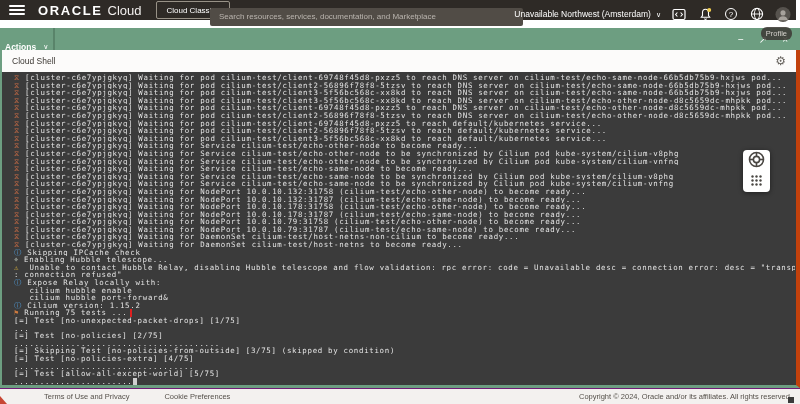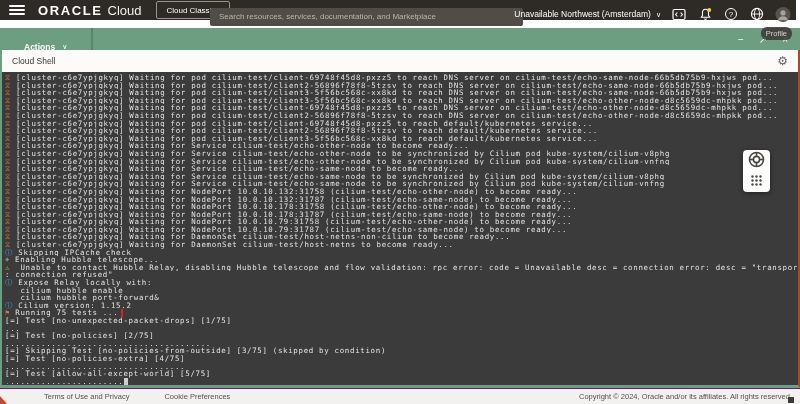--- a/index.html
+++ b/index.html
@@ -17,38 +17,38 @@
   .search-input { width:313px; height:18px; background:#514c46; border:none; border-radius:2px; color:#d8d4d0; font-size:8px; padding:0 9px; font-family:inherit; }
   .search-input::placeholder { color:#bab5af; }
   .top-right { position:absolute; right:5px; top:0; height:28px; display:flex; align-items:center; gap:10px; }
   .region { display:flex; align-items:center; gap:5px; font-size:8.5px; cursor:pointer; white-space:nowrap; }
   .region .chev { font-size:7px; position:relative; top:0.5px; }
   .tb-icon { width:16px; height:16px; display:flex; align-items:center; justify-content:center; cursor:pointer; position:relative; }
   .help-circle { width:12px; height:12px; border:1.2px solid #fff; border-radius:50%; font-size:8px; display:flex; align-items:center; justify-content:center; color:#fff; }
 
   
   .greenbar { position:absolute; top:28px; left:0; right:0; height:22px; background:#6d9e81; display:flex; align-items:center; color:#fff; z-index:5; }
-  .gb-actions { display:flex; align-items:center; gap:7px; font-size:8.5px; font-weight:700; padding:0 24px; height:100%; cursor:pointer;margin-top:16px; }
+  .gb-actions { display:flex; align-items:center; gap:7px; font-size:8.5px; font-weight:700; padding:0 5px; height:100%; cursor:pointer;margin-top:16px; }
   .gb-actions .chev { font-size:7px; font-weight:400; }
   .gb-sep { width:1px; height:100%; background:rgba(30,55,40,0.25); }
   .gb-network { display:flex; align-items:center; height:100%; width:150px; padding:0 8px; font-size:8.5px; color:#23402f; opacity:0.55; cursor:default; justify-content:space-between; }
   .gb-network .net-label { font-weight:700; }
   .gb-network .net-value { font-style:italic; margin-left:4px; margin-right:auto; }
   .gb-controls { margin-left:auto; display:flex; align-items:center; gap:15px; padding-right:12px; font-size:10px; }
   .gb-controls span { cursor:pointer; }
   .profile-tooltip { position:absolute; top:27px; right:8px; background:rgba(62,58,54,0.88); color:#d6d2cd; font-size:7.5px; padding:2px 5px; border-radius:6px; z-index:20; }
 
   
-  .shell { position:absolute; top:50px; left:0; right:0; bottom:16px; border-left:2px solid #6d9e81; border-right:2px solid #c2410c; border-bottom:3px solid #6d9e81; display:flex; flex-direction:column; background:#3b3b3b; }
+  .shell { position:absolute; top:50px; left:0; right:0; bottom:16px; border-left:2px solid #6d9e81; border-right:4px solid #c2410c; border-bottom:3px solid #6d9e81; display:flex; flex-direction:column; background:#3b3b3b; }
   .shell-header { height:22px; background:#fcfbfa; display:flex; align-items:center; justify-content:space-between; padding:0 10px; flex:0 0 auto; }
   .shell-title { font-size:8.5px; color:#3c3833; }
   .gear { font-size:12px; color:#68645f; cursor:pointer; line-height:1; }
 
   
-  .terminal { flex:1 1 auto; background:#3b3b3b; color:#e4e4e4; font-family:"DejaVu Sans Mono",monospace; font-size:7.4px; line-height:7.6px; letter-spacing:0.7px; padding:2px 1px 0 3px; white-space:pre; overflow:hidden;border-radius:10px; }
+  .terminal { flex:1 1 auto; background:#3b3b3b; color:#e4e4e4; font-family:"DejaVu Sans Mono",monospace; font-size:7.4px; line-height:7.6px; letter-spacing:0.7px; padding:2px 1px 0 12px; white-space:pre; overflow:hidden;border-radius:10px; }
   .t-line { height:7.6px; overflow:hidden; }
   .t-content { display:inline-block; height:7.6px; }
   .t-content.hl { outline:2px solid #de1f1f; outline-offset:0px; padding-right:3px; }
   .t-icon { display:inline; }
   .i-wait { color:#c96b45; }
   .i-info { color:#4f9bd8; }
   .i-scope { color:#b9c4ba; }
   .i-warn { color:#d9b13b; }
   .i-run { color:#cc7a3f; }
   .t-cursor { display:inline-block; width:4px; height:6.5px; background:#cfcfcf; vertical-align:-1px; margin-left:1px; }

